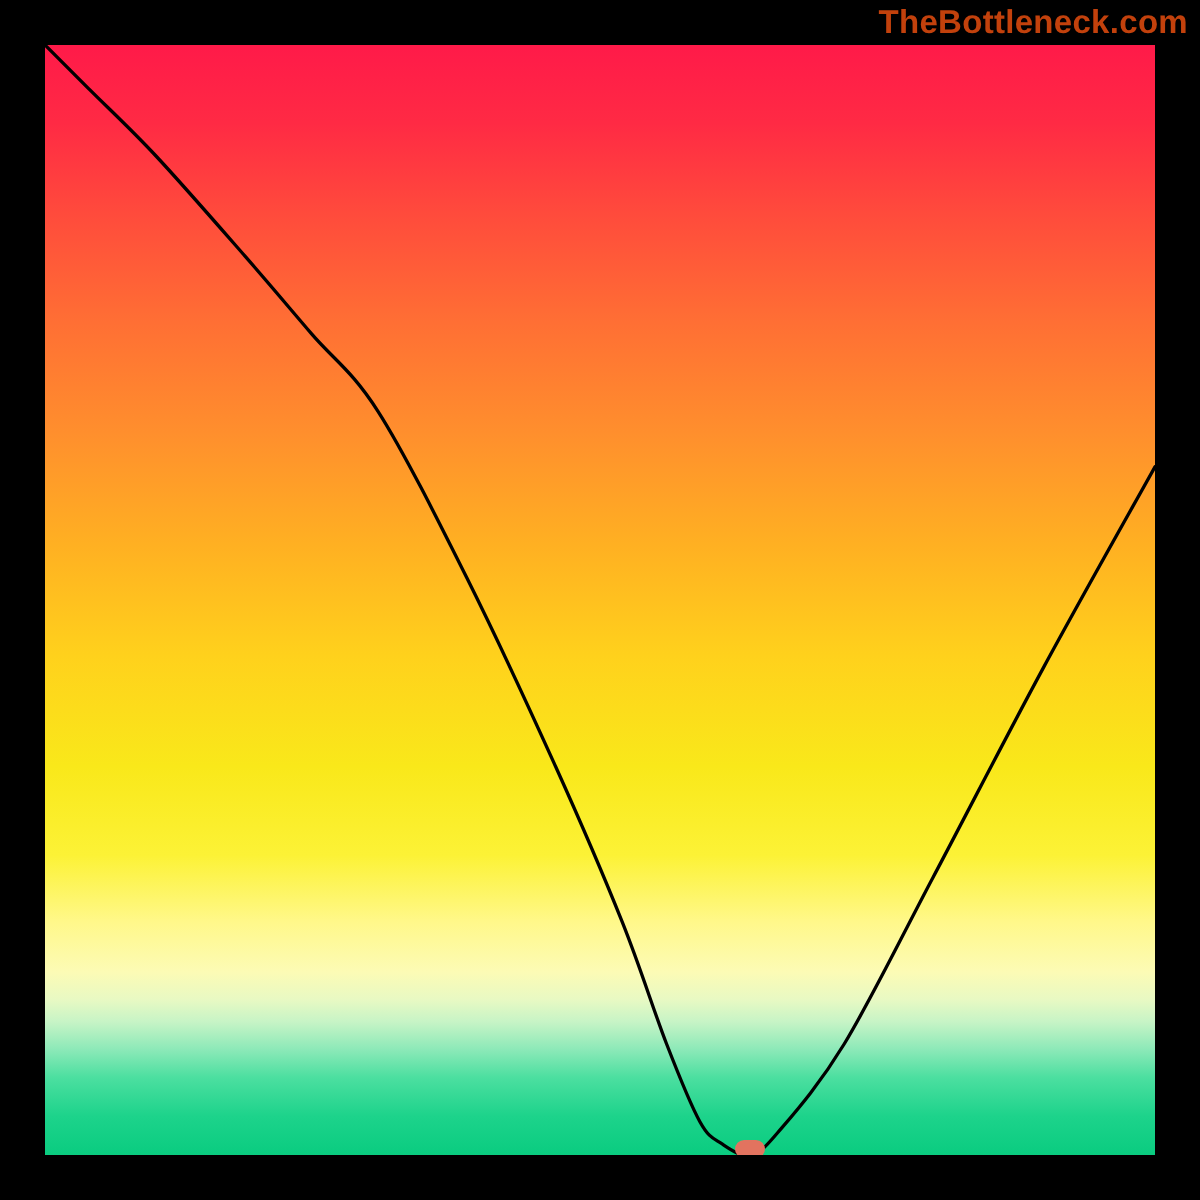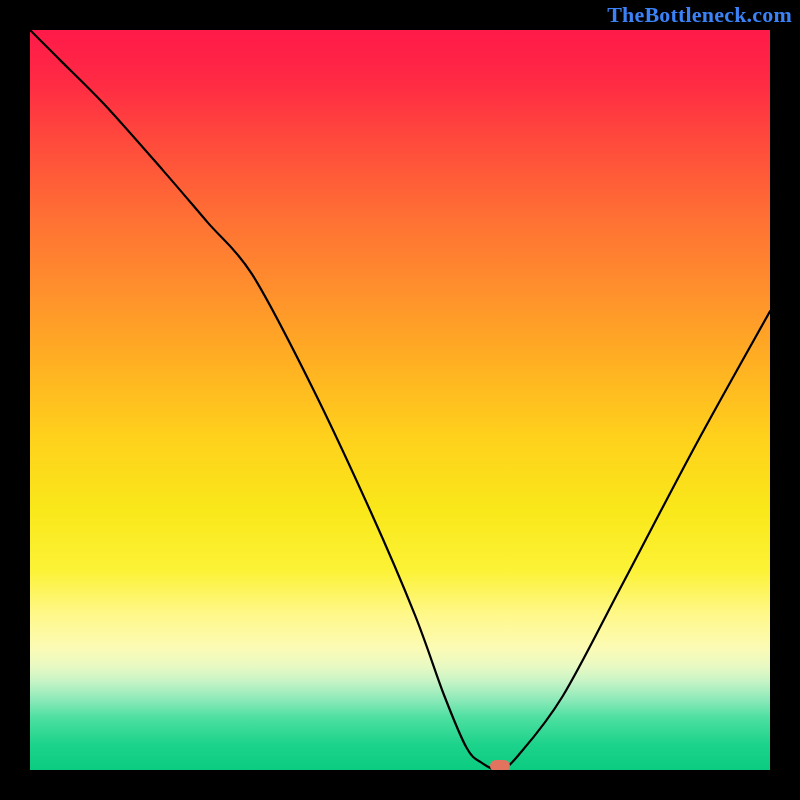--- a/index.html
+++ b/index.html
@@ -14,26 +14,25 @@
   .frame {
     position: relative;
     width: 800px;
     height: 800px;
     background: #000;
   }
   .watermark {
     position: absolute;
     top: 2px;
     right: 8px;
-    color: #3b82f6;
+    color: #c2410c;
     font-size: 22px;
     font-weight: bold;
     letter-spacing: 0.2px;
     z-index: 5;
-    font-family: Liberation Serif, serif;
   }
   .plot-area {
     position: absolute;
     left: 30px;
     top: 30px;
     width: 740px;
     height: 740px;
     overflow: hidden;
   }
   .gradient {

